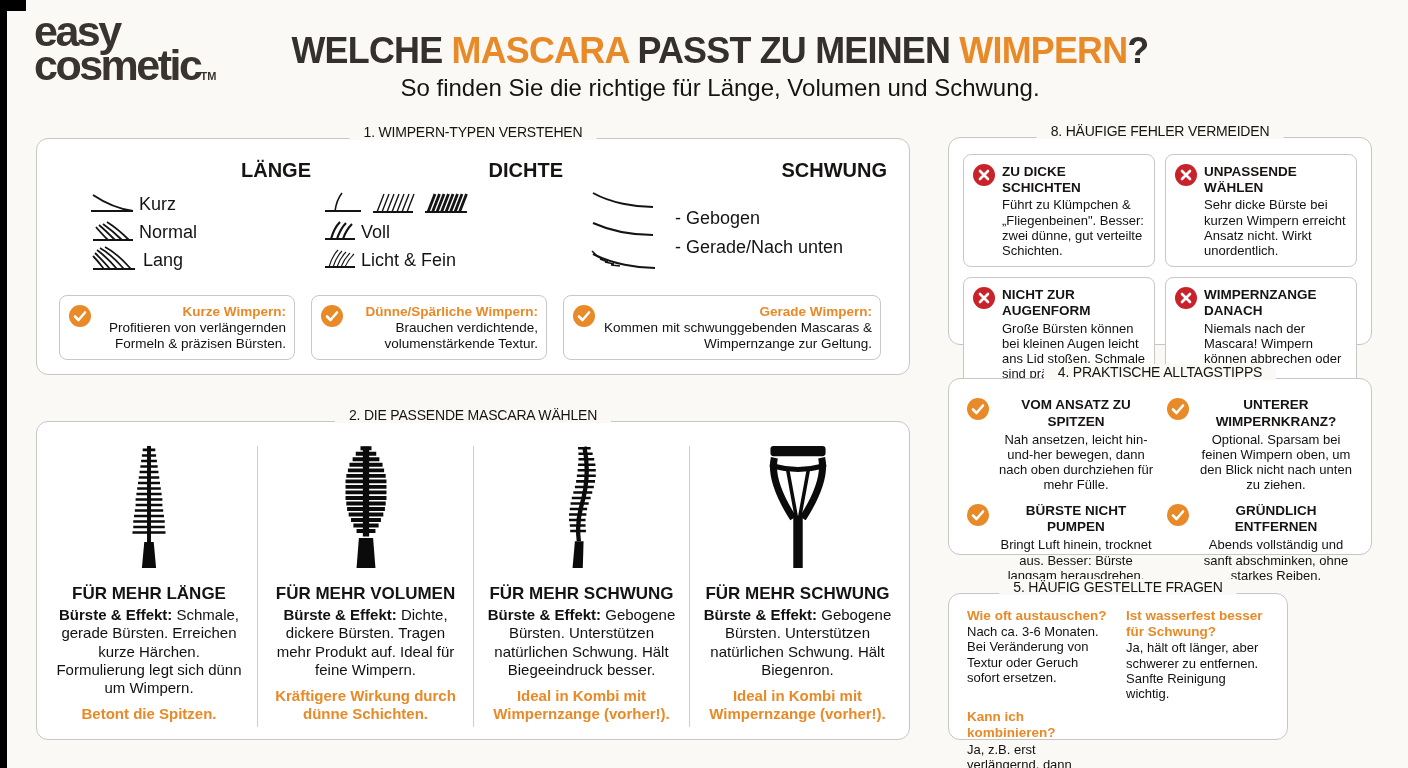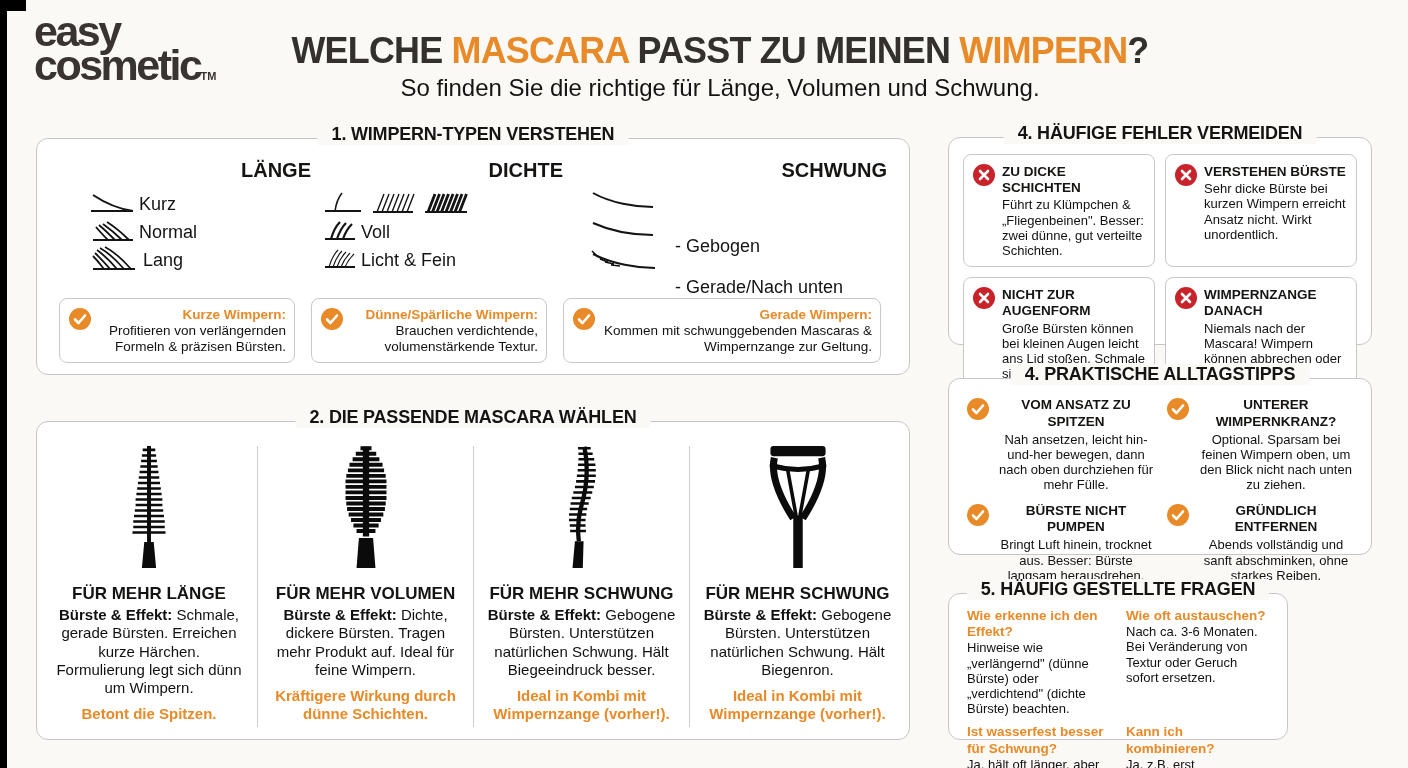--- a/index.html
+++ b/index.html
@@ -22,39 +22,39 @@
   
   .header { position:absolute; left:250px; top:30px; width:940px; text-align:center; }
   .header h1 { font-size:37px; font-weight:800; letter-spacing:-0.8px; color:#33302E; transform:scaleX(0.97); white-space:nowrap; }
   .header h1 .accent { color:#E88A28; }
   .header .subtitle { font-size:24px; color:#161412; margin-top:2px; }
 
   
   .panel { position:absolute; background:#FFFFFF; border:1.5px solid #C7C6C4; border-radius:12px; }
   .panel-title {
     position:absolute; top:-15px; left:50%; transform:translateX(-50%);
-    background:#FBF9F6; padding:0 14px; font-size:18px; font-weight:700;
+    background:#FBF9F6; padding:0 14px; font-size:14px; font-weight:400;
     letter-spacing:-0.2px; white-space:nowrap; color:#161412;
   }
   #s1 { left:36px;  top:138px; width:874px; height:237px; }
   #s2 { left:36px;  top:421px; width:874px; height:319px; }
   #s3 { left:948px; top:137px; width:424px; height:208px; }
   #s4 { left:948px; top:378px; width:424px; height:177px; }
   #s5 { left:948px; top:593px; width:340px; height:147px; }
 
   
   .s1-grid { display:grid; grid-template-columns:252px 252px 1fr; height:100%; padding:20px 22px 14px; }
   .s1-col { display:flex; flex-direction:column; }
   .s1-head { text-align:right; font-size:20px; font-weight:700; color:#161412; margin-bottom:8px; }
   .lash-row { display:flex; align-items:center; gap:4px; padding-left:30px; height:28px; }
   .lash-row .label { font-size:18px; color:#141414; }
   .icon-row { display:flex; align-items:center; gap:8px; padding-left:12px; height:28px; }
   .schwung-body { display:flex; gap:16px; padding-left:26px; }
   .schwung-icons { display:flex; flex-direction:column; gap:4px; }
-  .schwung-labels { display:flex; flex-direction:column; gap:20px; margin-top:46px; }
+  .schwung-labels { display:flex; flex-direction:column; gap:8px; margin-top:18px; }
   .schwung-labels .label { font-size:18px; color:#141414; }
   .tip { position:relative; margin-top:auto; margin-right:16px; border:1.5px solid #C9C8C6; border-radius:8px; background:#fff; padding:8px 8px 7px 38px; min-height:58px;text-align:right; }
   .tip .badge { position:absolute; left:9px; top:9px; }
   .tip-title { color:#E88A28; font-weight:700; font-size:13.5px; line-height:1.2; }
   .tip-text { font-size:13.5px; line-height:1.17; color:#111; }
 
   
   .s2-grid { display:grid; grid-template-columns:repeat(4,1fr); height:100%; padding:24px 4px 12px; }
   .s2-col { display:flex; flex-direction:column; align-items:center; text-align:center; padding:0 12px; }
   .s2-col + .s2-col { border-left:1px solid #CFCECC; }
@@ -260,36 +260,36 @@
             </svg></span>
         </div>
       <div class="s2-head">FÜR MEHR SCHWUNG</div>
       <div class="s2-body"><span class="lead">Bürste &amp; Effekt:</span><span> Gebogene Bürsten. Unterstützen natürlichen Schwung. Hält Biegenron.</span></div>
       <div class="s2-highlight">Ideal in Kombi mit Wimpernzange (vorher!).</div>
     </div>
   </div>
 </div>
 
 <div class="panel" id="s3">
-  <div class="panel-title">4. HÄUFIGE FEHLER VERMEIDEN</div>
+  <div class="panel-title">8. HÄUFIGE FEHLER VERMEIDEN</div>
   <div class="s3-grid">
     <div class="err-box">
       <span class="badge"><svg width="22" height="22" viewBox="0 0 22 22">
             <circle cx="11" cy="11" r="11" fill="#C8232A"></circle>
             <path d="M7 7 L15 15 M15 7 L7 15" stroke="#fff" stroke-width="2.6" stroke-linecap="round"></path>
           </svg></span>
       <div class="err-head">ZU DICKE SCHICHTEN</div>
       <div class="err-text">Führt zu Klümpchen &amp; „Fliegenbeinen". Besser: zwei dünne, gut verteilte Schichten.</div>
     </div>
     <div class="err-box">
       <span class="badge"><svg width="22" height="22" viewBox="0 0 22 22">
             <circle cx="11" cy="11" r="11" fill="#C8232A"></circle>
             <path d="M7 7 L15 15 M15 7 L7 15" stroke="#fff" stroke-width="2.6" stroke-linecap="round"></path>
           </svg></span>
-      <div class="err-head">VERSTEHEN BÜRSTE</div>
+      <div class="err-head">UNPASSENDE WÄHLEN</div>
       <div class="err-text">Sehr dicke Bürste bei kurzen Wimpern erreicht Ansatz nicht. Wirkt unordentlich.</div>
     </div>
     <div class="err-box">
       <span class="badge"><svg width="22" height="22" viewBox="0 0 22 22">
             <circle cx="11" cy="11" r="11" fill="#C8232A"></circle>
             <path d="M7 7 L15 15 M15 7 L7 15" stroke="#fff" stroke-width="2.6" stroke-linecap="round"></path>
           </svg></span>
       <div class="err-head">NICHT ZUR AUGENFORM</div>
       <div class="err-text">Große Bürsten können bei kleinen Augen leicht ans Lid stoßen. Schmale sind präziser.</div>
     </div>
@@ -339,24 +339,20 @@
       <div class="tip-head">GRÜNDLICH ENTFERNEN</div>
       <div class="tip-body">Abends vollständig und sanft abschminken, ohne starkes Reiben.</div>
     </div>
   </div>
 </div>
 
 <div class="panel" id="s5">
   <div class="panel-title">5. HÄUFIG GESTELLTE FRAGEN</div>
   <div class="s5-grid">
     <div class="faq-item">
-      <div class="faq-q">Wie erkenne ich den Effekt?</div>
-      <div class="faq-a">Hinweise wie „verlängernd" (dünne Bürste) oder „verdichtend" (dichte Bürste) beachten.</div>
-    </div>
-    <div class="faq-item">
       <div class="faq-q">Wie oft austauschen?</div>
       <div class="faq-a">Nach ca. 3-6 Monaten. Bei Veränderung von Textur oder Geruch sofort ersetzen.</div>
     </div>
     <div class="faq-item">
       <div class="faq-q">Ist wasserfest besser für Schwung?</div>
       <div class="faq-a">Ja, hält oft länger, aber schwerer zu entfernen. Sanfte Reinigung wichtig.</div>
     </div>
     <div class="faq-item">
       <div class="faq-q">Kann ich kombinieren?</div>
       <div class="faq-a">Ja, z.B. erst verlängernd, dann volumengebend am Ansatz. Dünne Schichten!</div>

